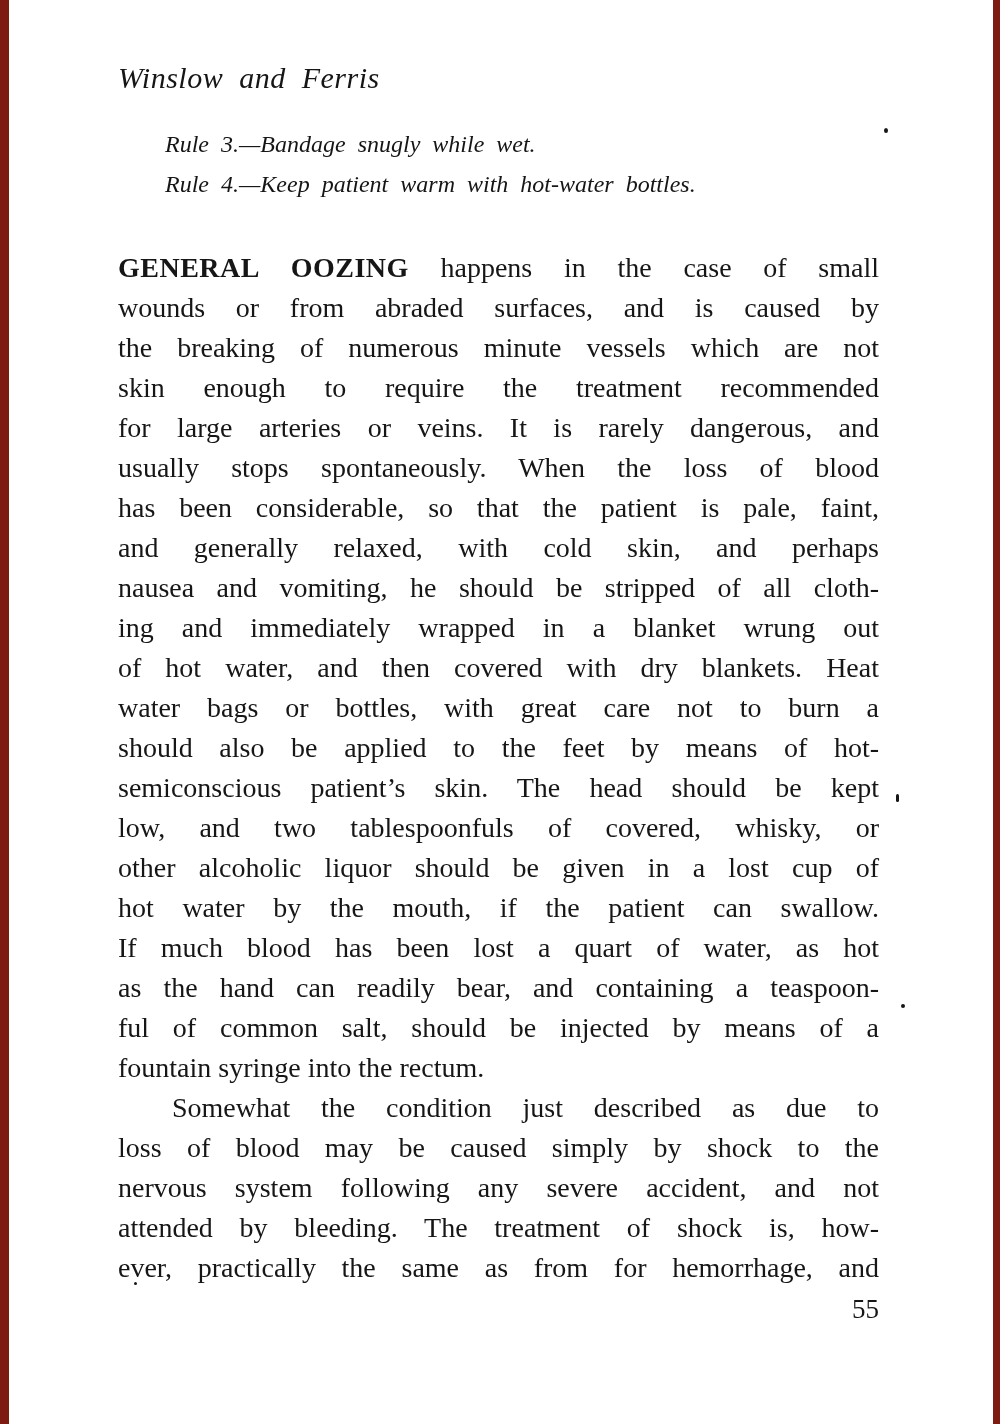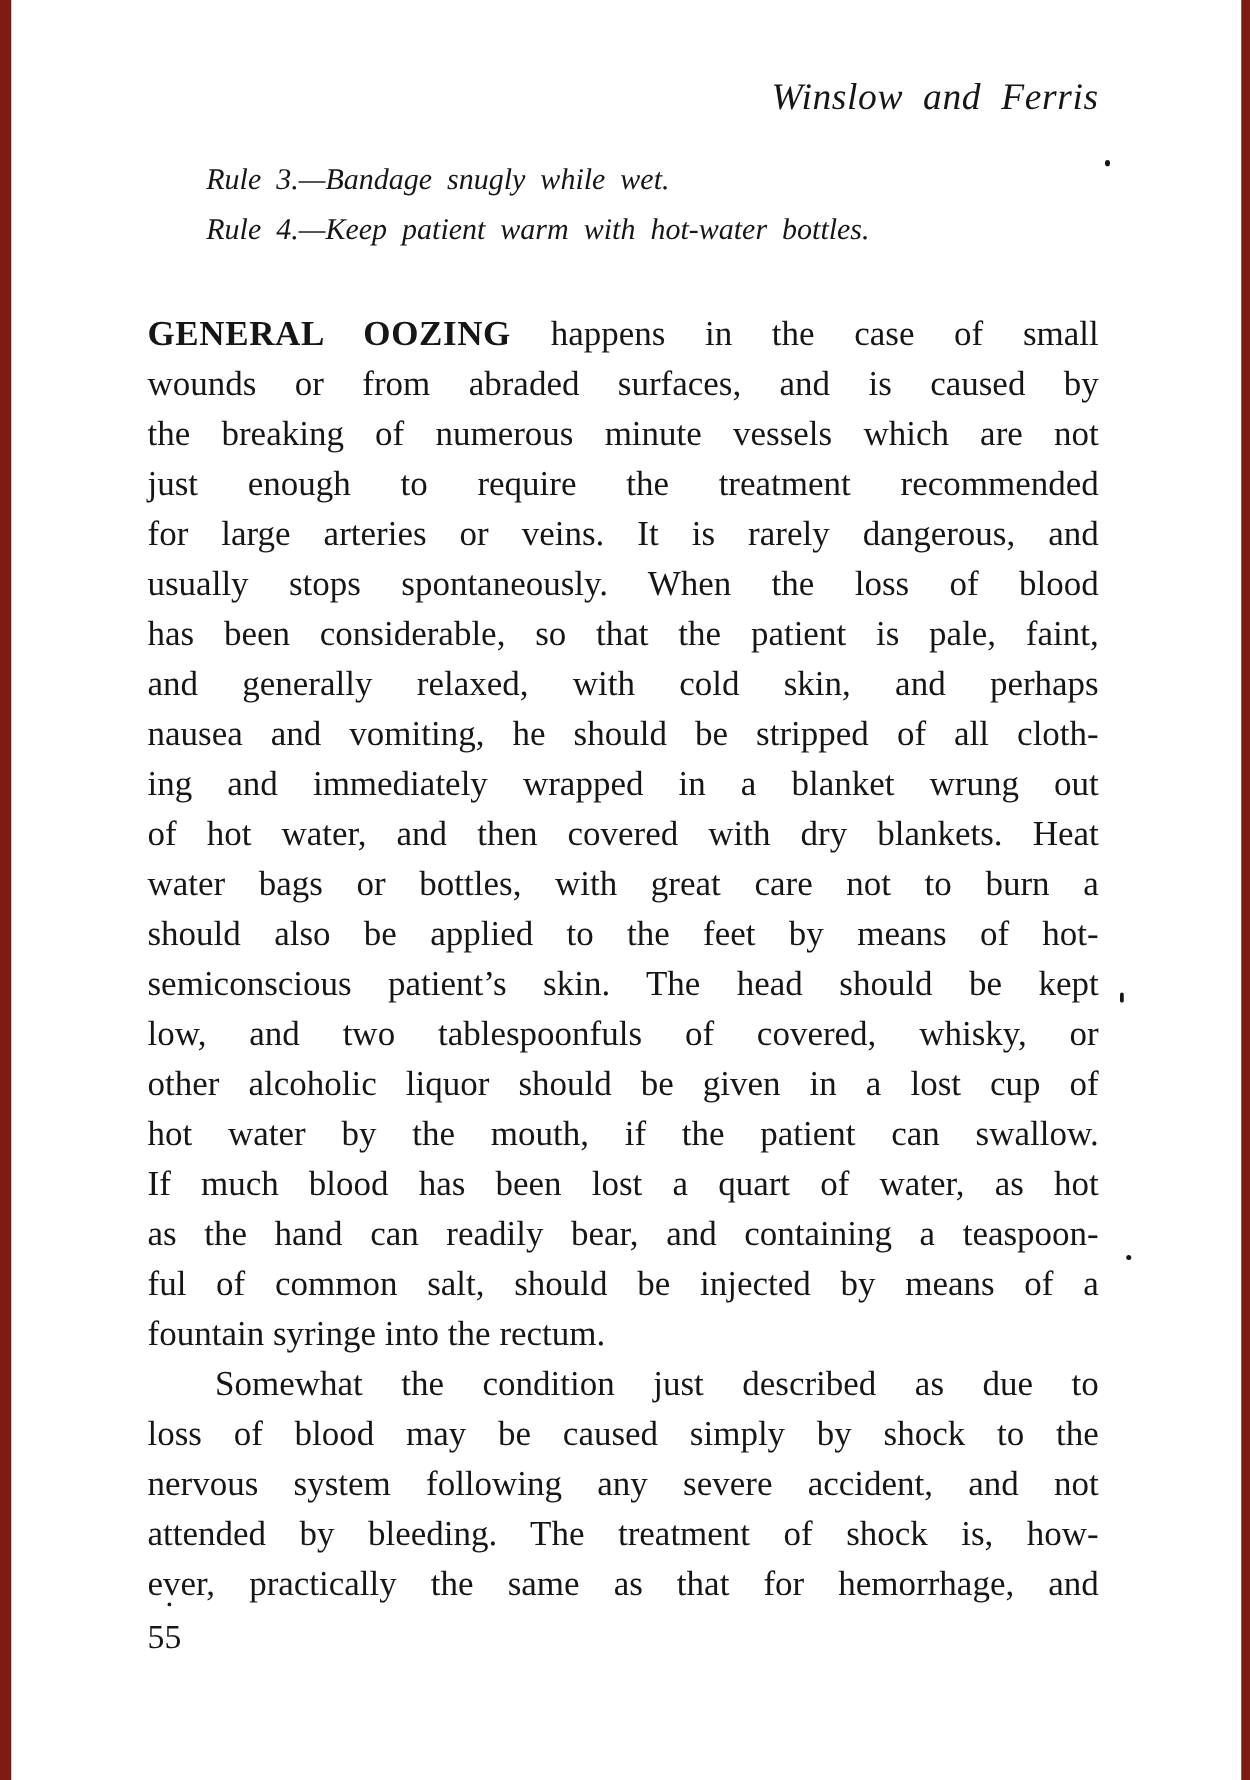--- a/index.html
+++ b/index.html
@@ -22,21 +22,21 @@
   }
   .edge.left{left:0;}
   .edge.right{right:0;width:7px;}
   .page{
     position:relative;
     padding:0 121px 0 118px;
     height:100%;
   }
   .running-head{
     margin-top:60px;
-    text-align:right;
+    text-align:left;
     font-style:italic;
     font-size:30px;
     line-height:36px;
     word-spacing:8px;
     letter-spacing:0.5px;
   }
   .rules{
     margin-top:28px;
     margin-left:47px;
     font-style:italic;
@@ -60,21 +60,21 @@
   }
   .line.first{
     padding-left:54px;
   }
   .lead-bold{
     font-weight:700;
     letter-spacing:0.5px;
   }
   .page-number{
     margin-top:6px;
-    text-align:left;
+    text-align:right;
     font-size:27px;
     line-height:30px;
   }
   .speck{
     position:absolute;
     background:var(--ink);
     border-radius:50%;
   }
   .speck.s1{left:884px;top:68px;width:4px;height:5px;}
   .speck.s2{left:896px;top:734px;width:3px;height:8px;border-radius:2px;}
@@ -93,21 +93,21 @@
 
   <div class="rules">
     <div class="rule-line">Rule 3.—Bandage snugly while wet.</div>
     <div class="rule-line">Rule 4.—Keep patient warm with hot-water bottles.</div>
   </div>
 
   <div class="body-text para1">
     <div class="line"><span class="lead-bold">GENERAL OOZING</span><span> happens in the case of small</span></div>
     <div class="line">wounds or from abraded surfaces, and is caused by</div>
     <div class="line">the breaking of numerous minute vessels which are not</div>
-    <div class="line">just enough to require the treatment recommended</div>
+    <div class="line">skin enough to require the treatment recommended</div>
     <div class="line">for large arteries or veins.  It is rarely dangerous, and</div>
     <div class="line">usually stops spontaneously.  When the loss of blood</div>
     <div class="line">has been considerable, so that the patient is pale, faint,</div>
     <div class="line">and generally relaxed, with cold skin, and perhaps</div>
     <div class="line">nausea and vomiting, he should be stripped of all cloth-</div>
     <div class="line">ing and immediately wrapped in a blanket wrung out</div>
     <div class="line">of hot water, and then covered with dry blankets.  Heat</div>
     <div class="line">water bags or bottles, with great care not to burn a</div>
     <div class="line">should also be applied to the feet by means of hot-</div>
     <div class="line">semiconscious patient’s skin.  The head should be kept</div>
@@ -118,21 +118,21 @@
     <div class="line">as the hand can readily bear, and containing a teaspoon-</div>
     <div class="line">ful of common salt, should be injected by means of a</div>
     <div class="line last">fountain syringe into the rectum.</div>
   </div>
 
   <div class="body-text para2">
     <div class="line first">Somewhat the condition just described as due to</div>
     <div class="line">loss of blood may be caused simply by shock to the</div>
     <div class="line">nervous system following any severe accident, and not</div>
     <div class="line">attended by bleeding.  The treatment of shock is, how-</div>
-    <div class="line">ever, practically the same as that for hemorrhage, and</div>
+    <div class="line">ever, practically the same as from for hemorrhage, and</div>
   </div>
 
   <div class="page-number">55</div>
 
   <div class="speck s1"></div>
   <div class="speck s2"></div>
   <div class="speck s3"></div>
   <div class="speck s4"></div>
 
 </div>

